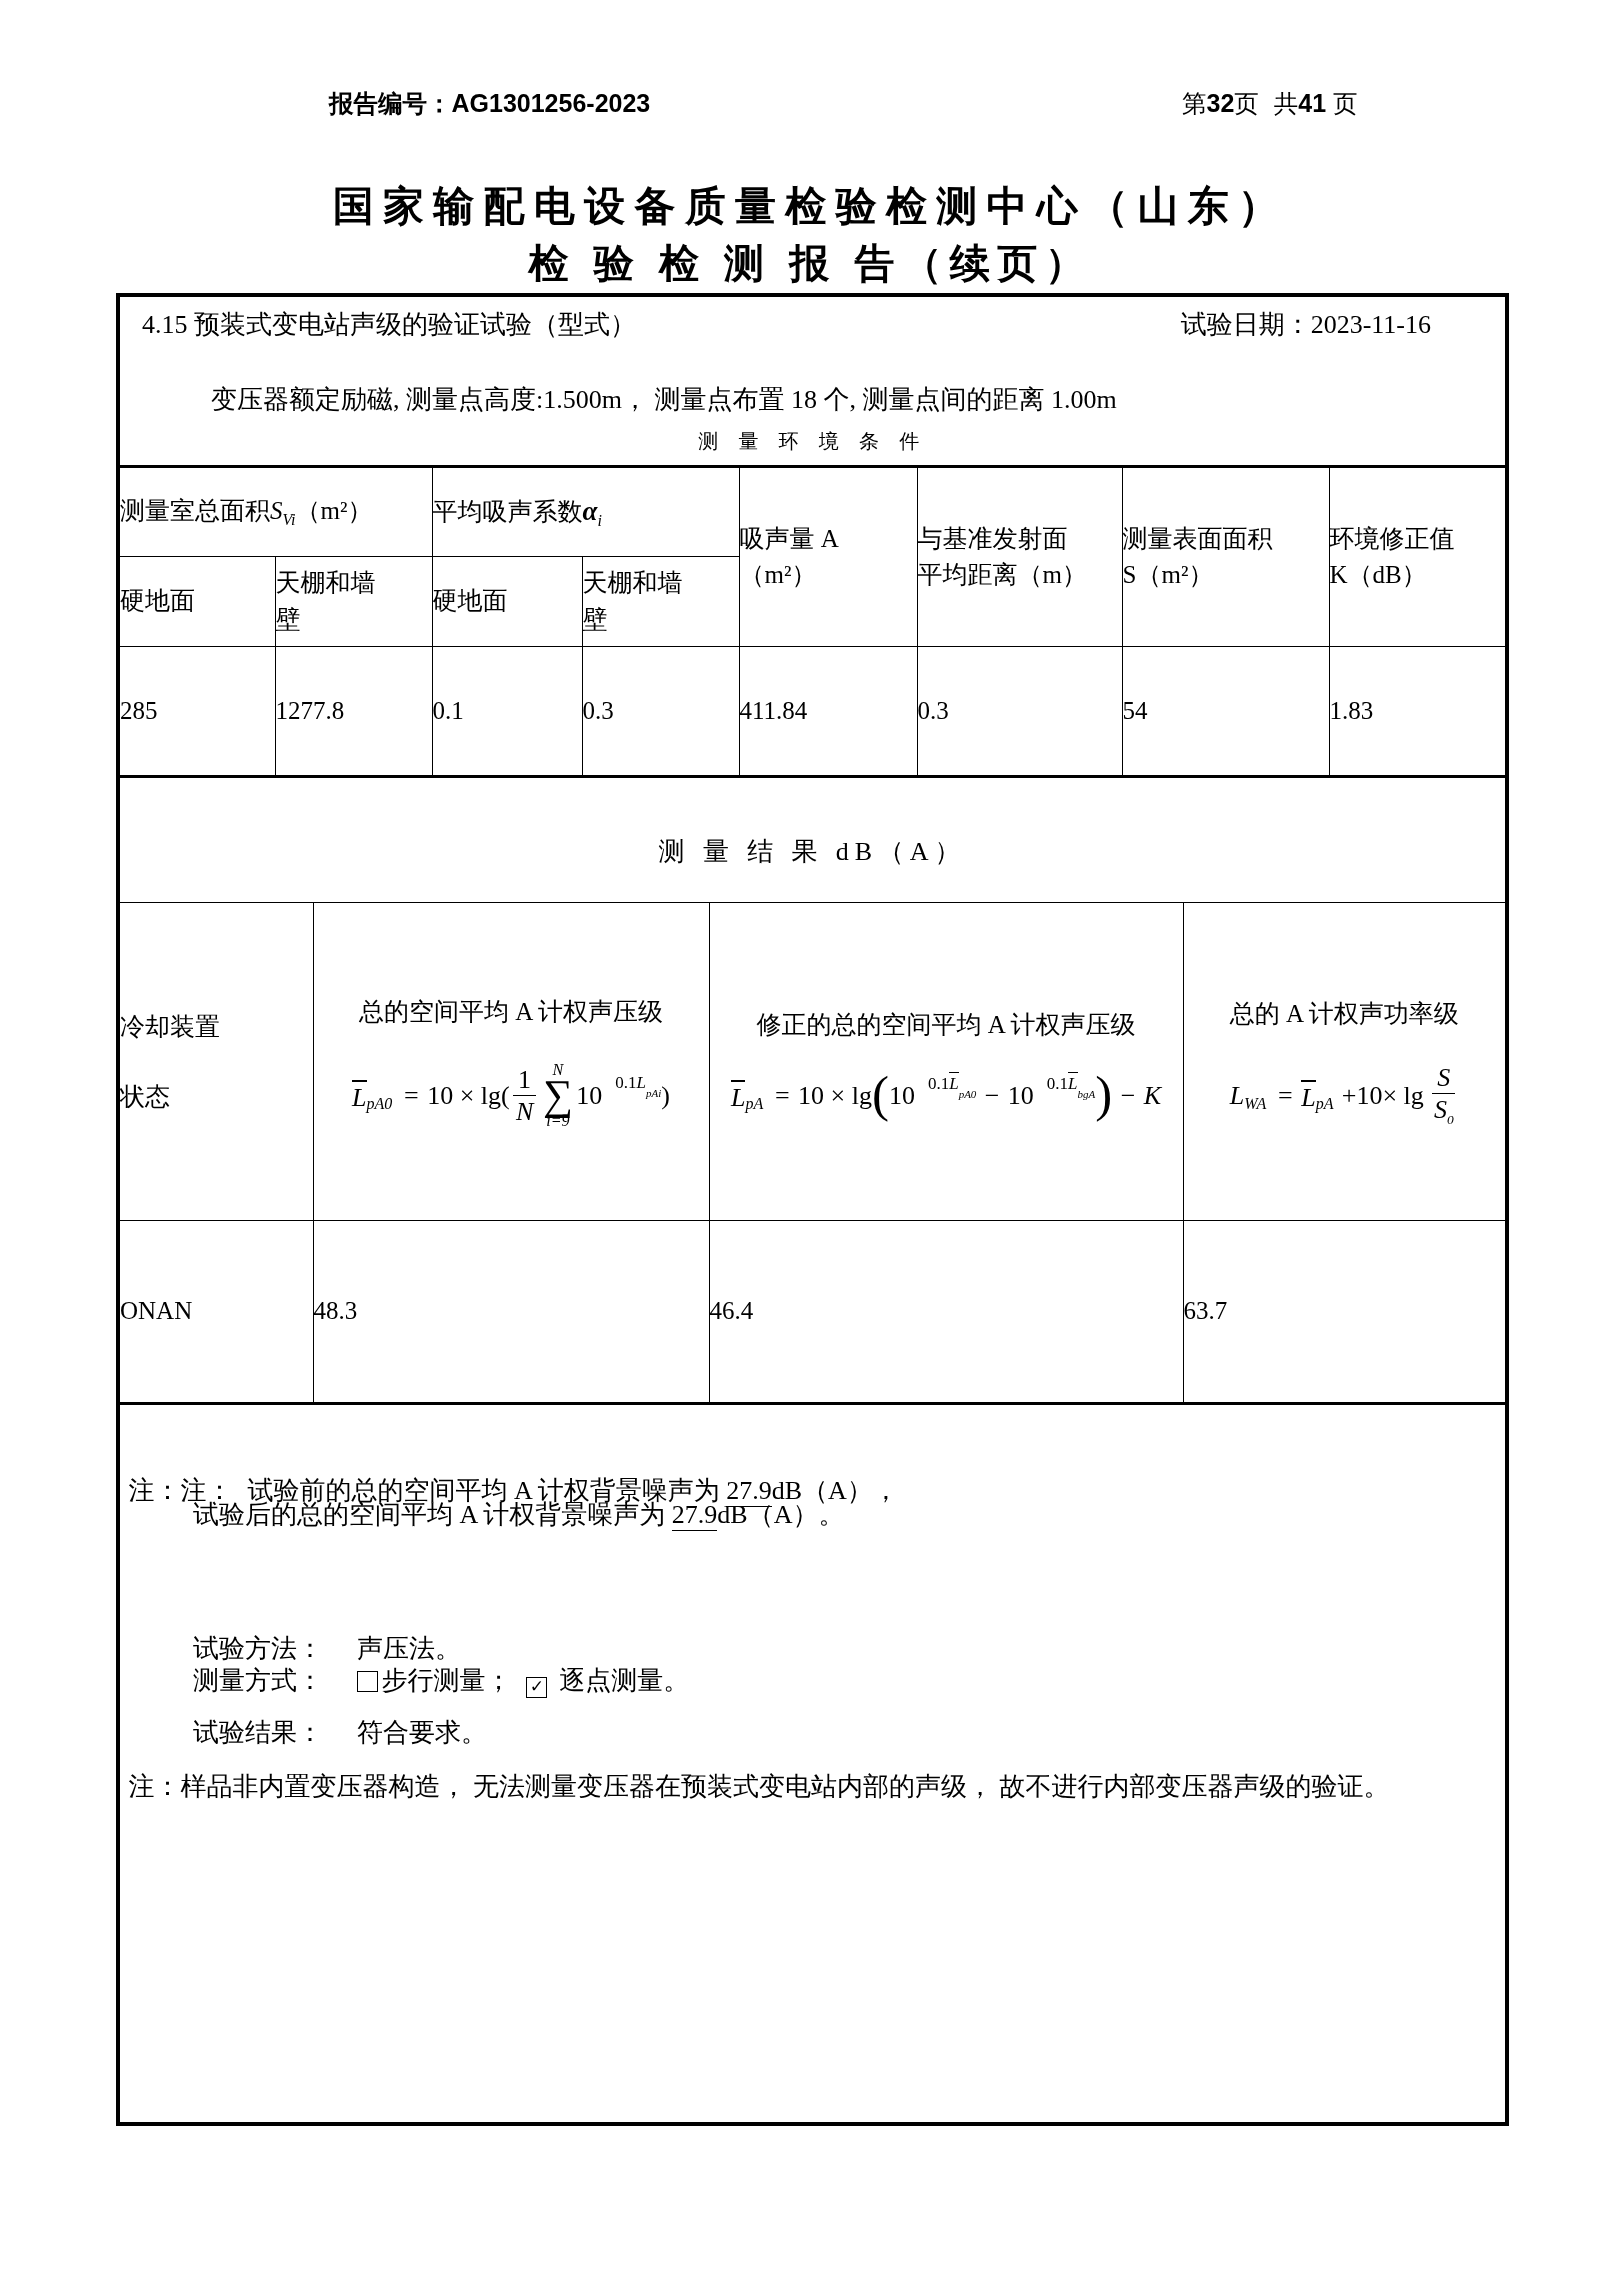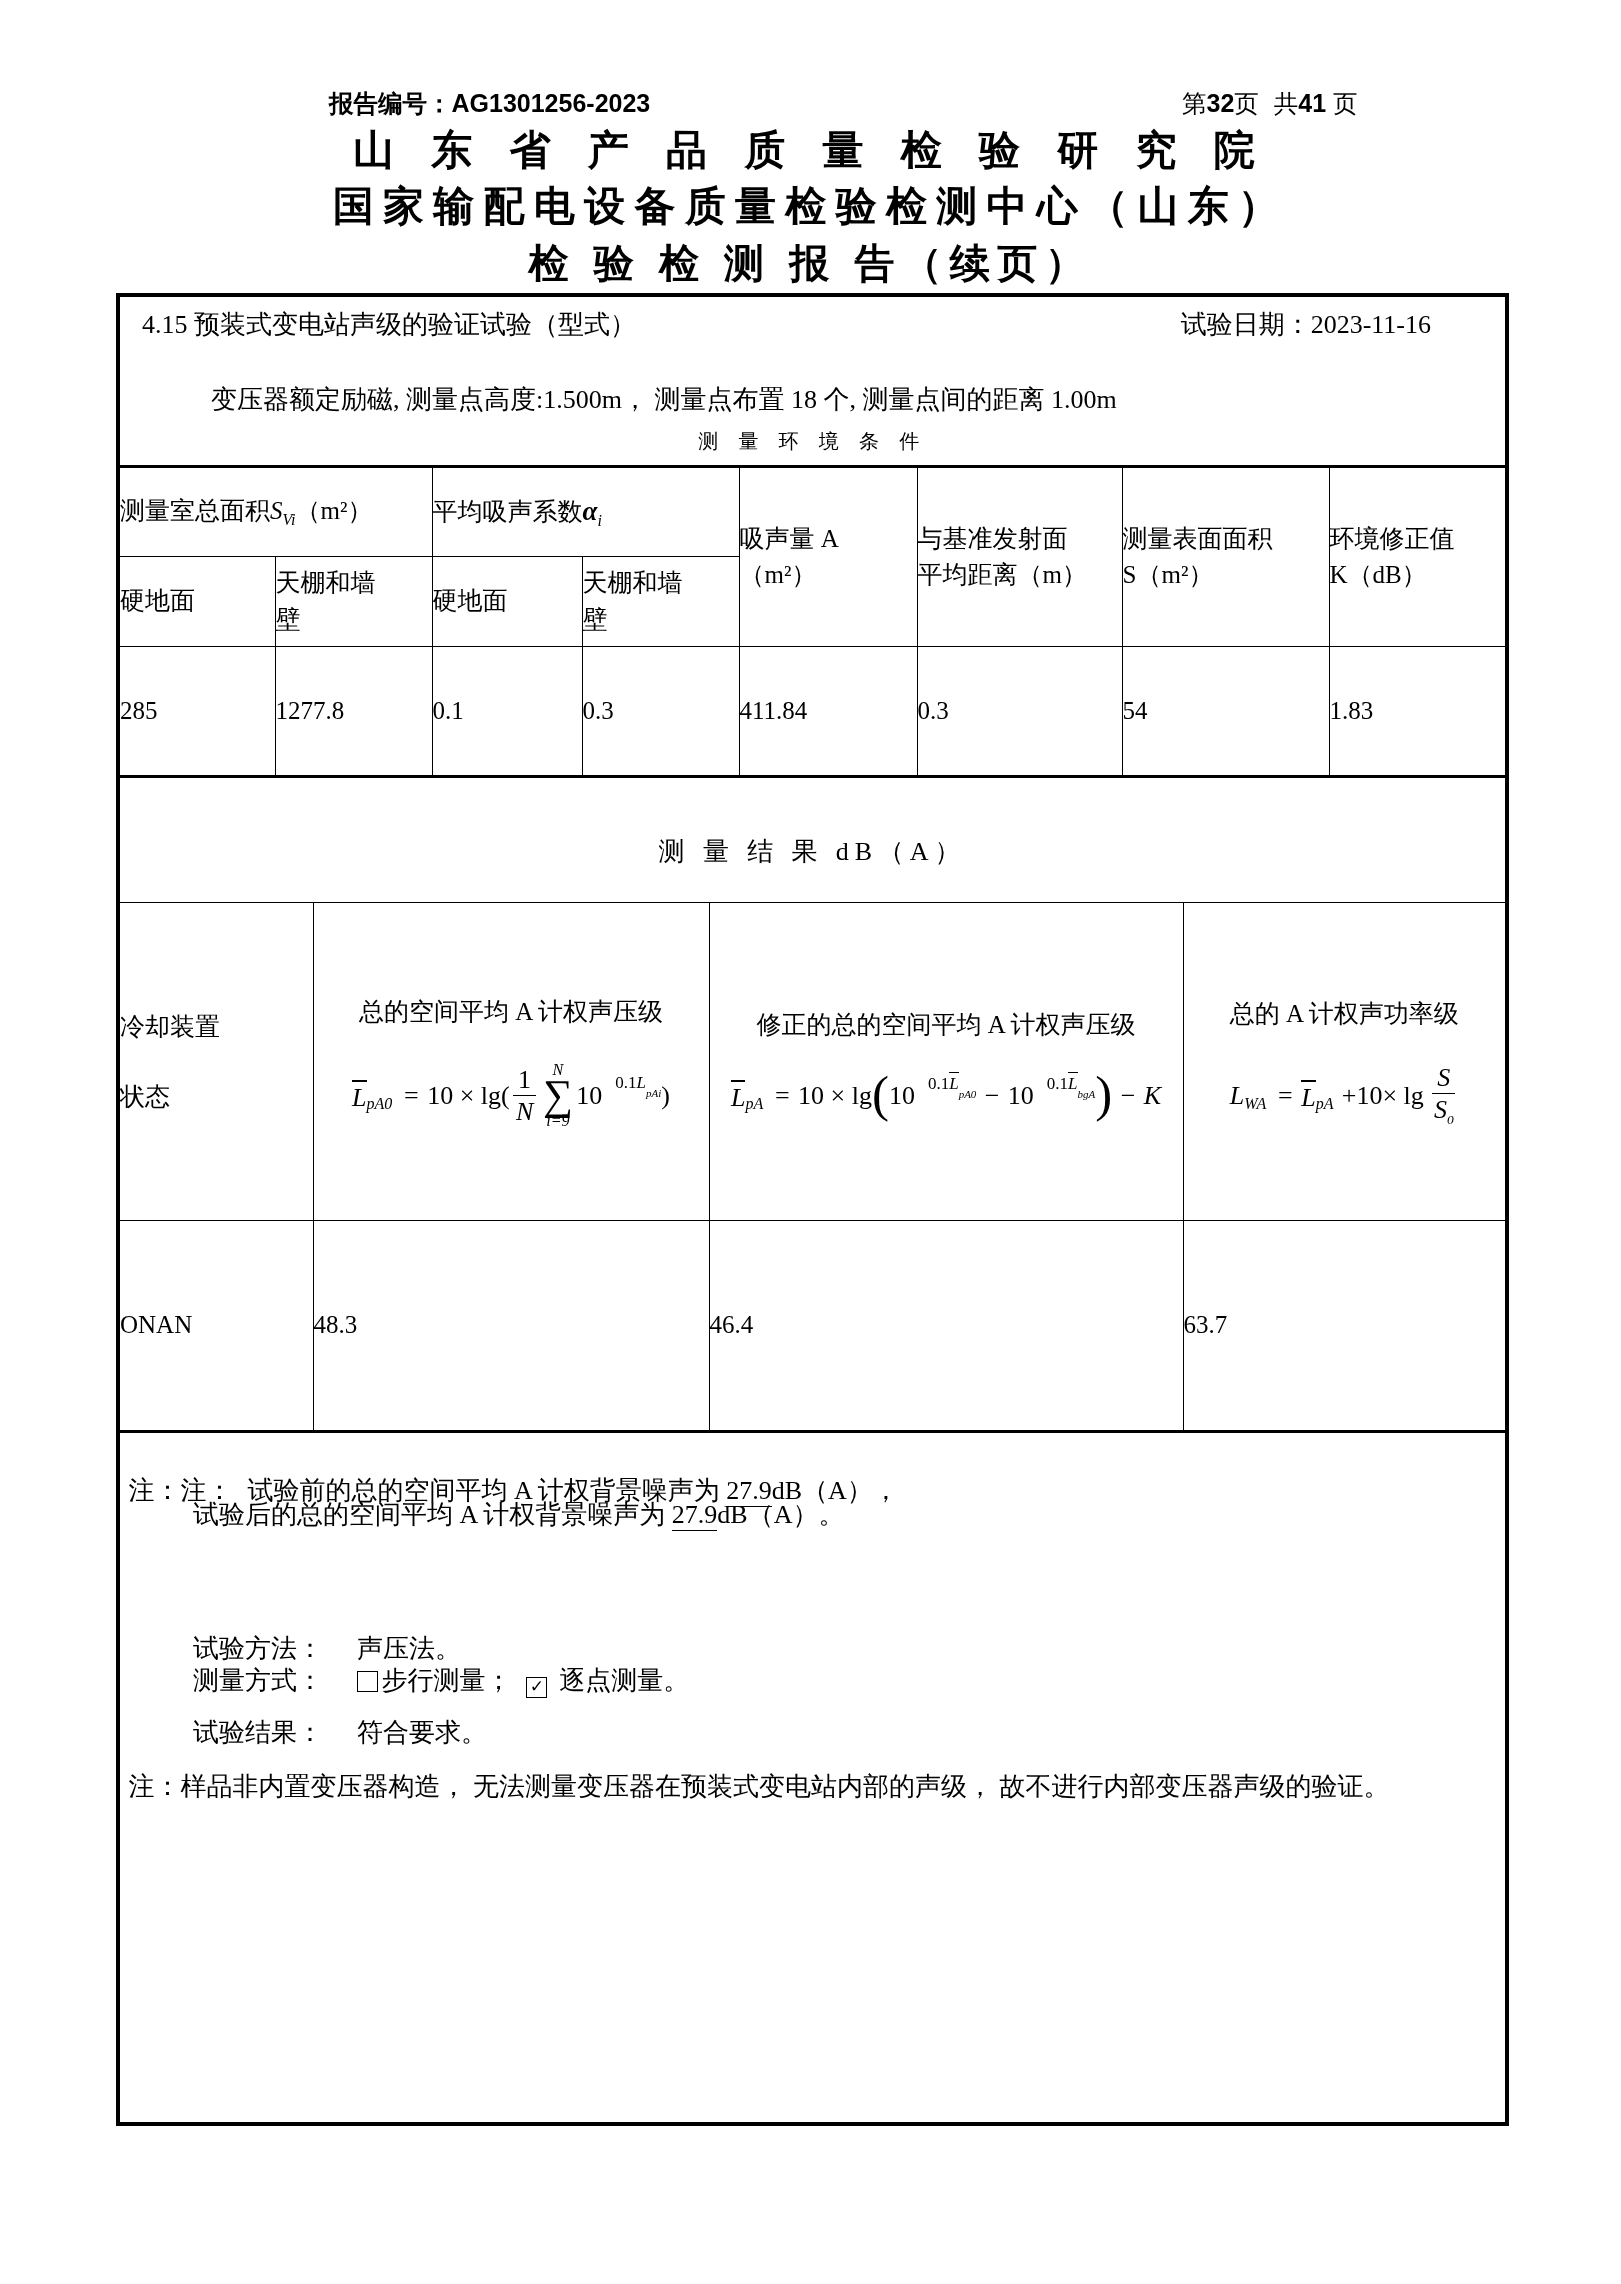--- a/index.html
+++ b/index.html
@@ -80,21 +80,20 @@
 </style>
 </head>
 <body>
 
 <div class="page">
 
   <div class="abs hdr-left"><span class="b">报告编号：</span><span class="hdr-num">AG1301256-2023</span></div>
 
   <div class="abs hdr-right"><span>第</span><span class="hdr-num">32</span><span>页</span><span class="gap-s"></span><span>共</span><span class="hdr-num">41</span><span class="gap-s" style="width:6.8px"></span><span>页</span></div>
 
-  <div class="abs ctr title1">山 东 省 产 品 质 量 检 验 研 究 院</div>
   <div class="abs ctr title2">国家输配电设备质量检验检测中心（山东）</div>
   <div class="abs ctr title3">检 验 检 测 报 告（续页）</div>
 
   <div class="abs box">
 
     <div class="abs clause">4.15 预装式变电站声级的验证试验（型式）</div>
     <div class="abs date"><span>试验日期：</span><span>2023-11-16</span></div>
 
     <div class="abs cond">变压器额定励磁, 测量点高度:1.500m， 测量点布置 18 个, 测量点间的距离 1.00m</div>
 
@@ -212,21 +211,21 @@
                   <span class="fsub">pA</span>
                   <span class="feq" style="margin:0 5px">+10× lg</span>
                   <span class="frac">
                     <span class="num"><i>S</i></span>
                     <span class="den"><i>S</i><sub style="font-size:13.5px;font-style:italic">0</sub></span>
                   </span>
             </div>
           </div>
         </td>
       </tr>
-      <tr style="height:211px">
+      <tr style="height:183px">
         <td>ONAN</td>
         <td>48.3</td>
         <td>46.4</td>
         <td>63.7</td>
       </tr>
     </tbody>
       </table>
 
     <div class="abs note n1"><span>注：</span><span>注：</span><span class="gap-s"></span><span>试验前的总的空间平均 A 计权背景噪声为 </span><span class="u">27.9</span><span>dB（A），</span></div>
 

